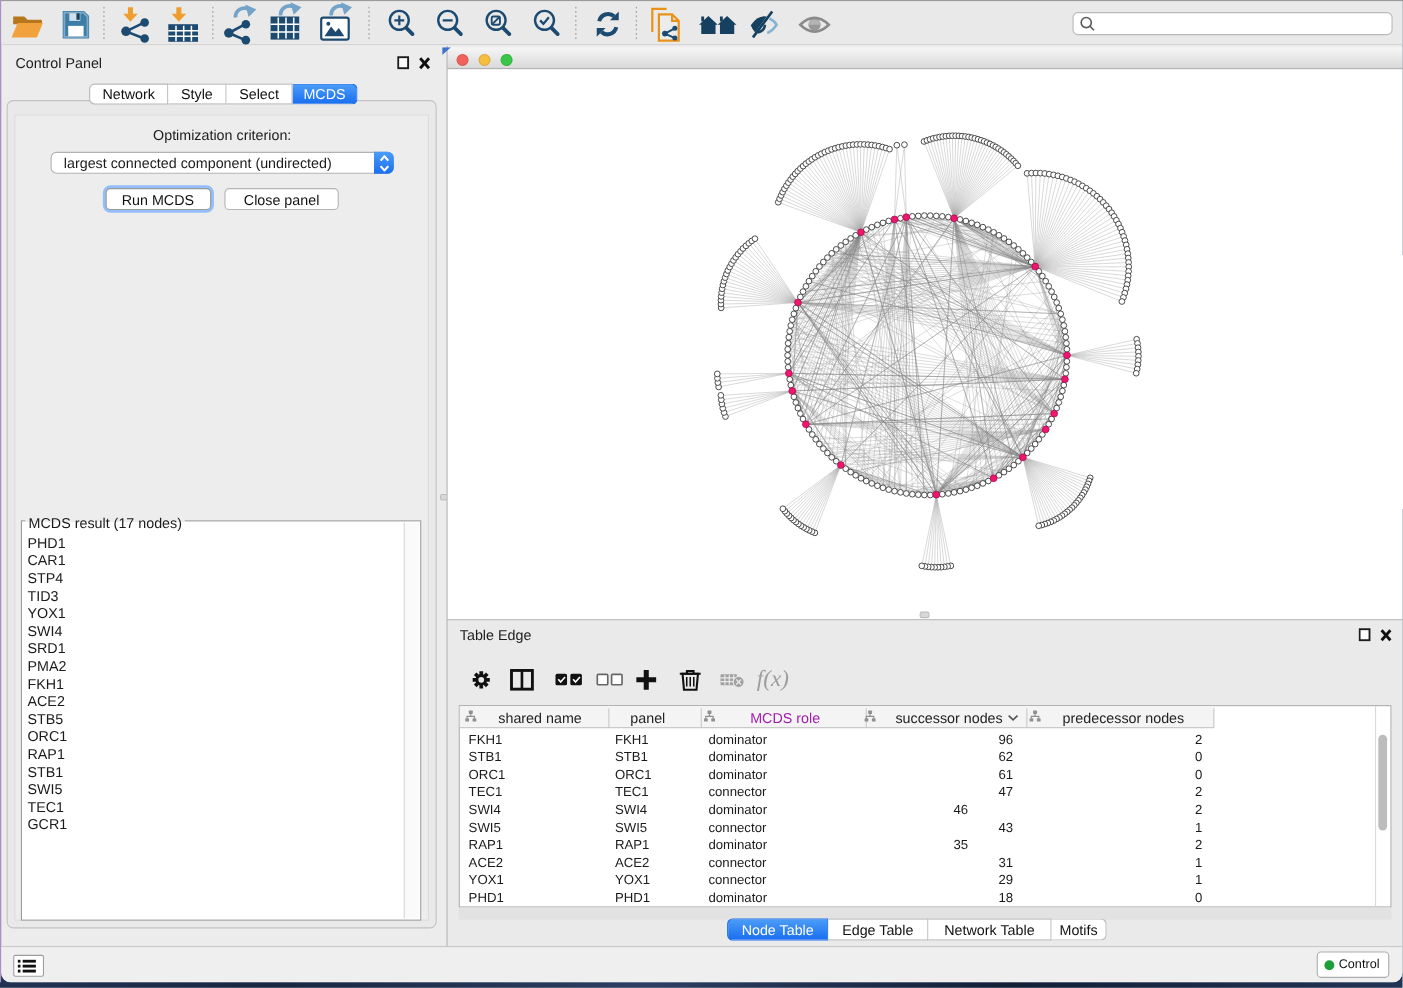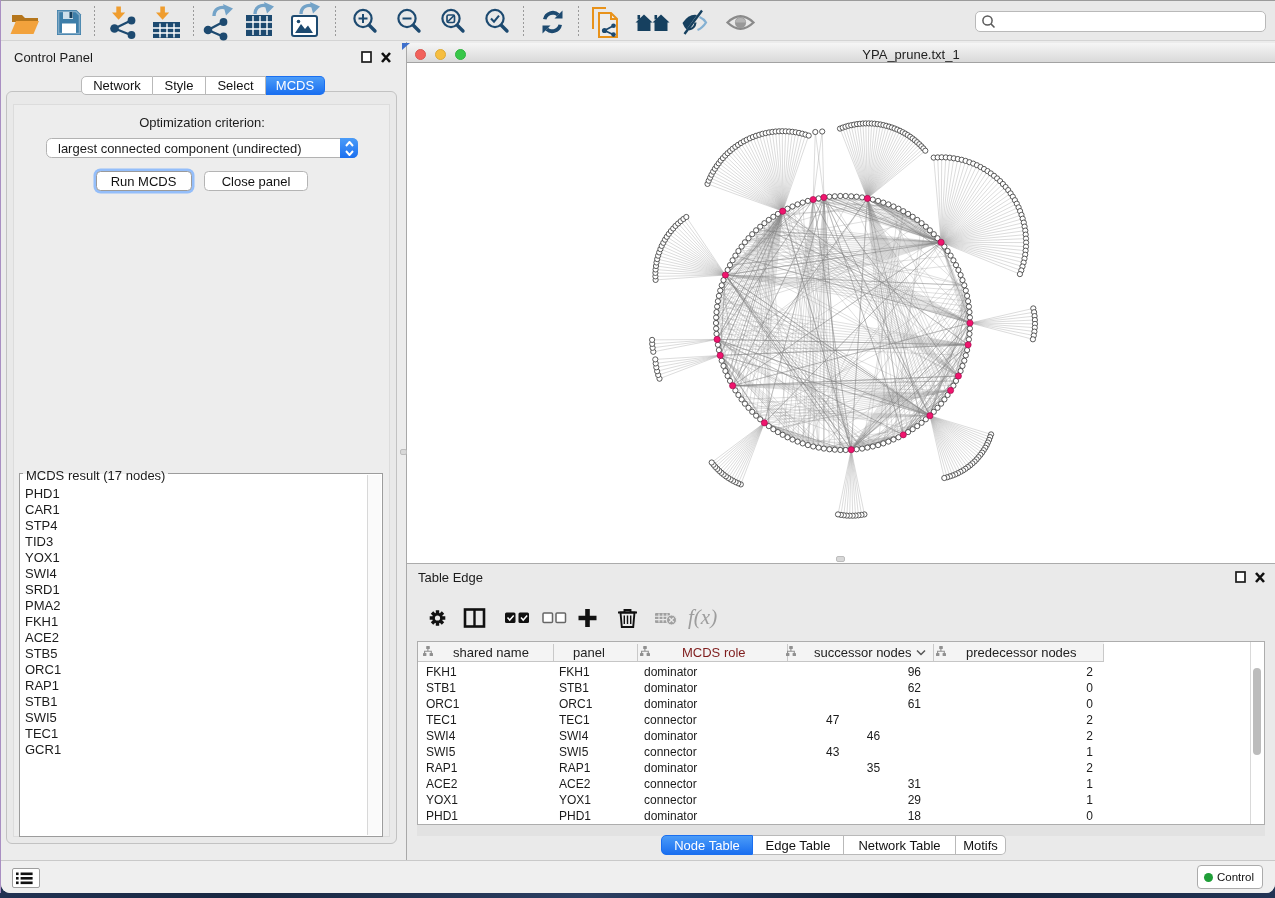--- a/index.html
+++ b/index.html
@@ -155,21 +155,20 @@
 <div class="ab" style="left:405px;top:41px;width:1px;height:818px;background:#a8a8a8"></div>
 <div class="ab" style="left:399px;top:447.5px;width:7px;height:6.5px;background:#d8d8d8;border:1px solid #bdbdbd;border-radius:2px"></div>
 
 <div class="ab" style="left:406px;top:42px;width:868px;height:20px;background:linear-gradient(#f6f6f6,#d9d9d9);border-bottom:1px solid #a3a3a3"></div>
 <svg class="ab" style="left:401px;top:42px" width="8" height="7" viewBox="0 0 8 7">
       <path d="M0 0H8L0 7z" fill="#3e70cc"></path>
     </svg>
 <div class="ab" style="left:414px;top:47.5px;width:11px;height:11px;border-radius:50%;background:#f2615b;border:.5px solid #d95850"></div>
 <div class="ab" style="left:434px;top:47.5px;width:11px;height:11px;border-radius:50%;background:#f6be40;border:.5px solid #dcaa39"></div>
 <div class="ab" style="left:454px;top:47.5px;width:11px;height:11px;border-radius:50%;background:#38c749;border:.5px solid #31b341"></div>
-<div class="ab f13" style="left:700px;top:45.5px;width:420px;text-align:center;color:#222">YPA_prune.txt_1</div>
 <div class="ab" style="left:406px;top:62px;width:868px;height:500px;background:#fff"></div>
 <svg style="position:absolute;left:406px;top:62px" width="869" height="500" viewBox="0 0 869 500">
 <path d="M375.7 148.2L316.5 302.9M375.7 148.2L314.7 297.7M375.7 148.2L313.2 292.4M375.7 148.2L311.9 287.1M375.7 148.2L310.9 281.8M375.7 148.2L310.1 276.4M375.7 148.2L309.5 270.9M375.7 148.2L309.1 265.5M375.7 148.2L309.0 260.0M375.7 148.2L309.1 254.5M375.7 148.2L309.5 249.1M375.7 148.2L310.1 243.6M375.7 148.2L310.9 238.2M375.7 148.2L311.9 232.9M375.7 148.2L313.2 227.6M375.7 148.2L345.2 348.8M375.7 148.2L341.5 344.8M375.7 148.2L337.9 340.7M375.7 148.2L334.6 336.4M375.7 148.2L331.4 332.0M375.7 148.2L328.4 327.4M375.7 148.2L325.6 322.7M375.7 148.2L323.0 317.9M375.7 148.2L320.6 313.0M375.7 148.2L318.4 308.0M375.7 148.2L353.2 356.3M375.7 148.2L349.1 352.7M406.2 136.5L406.2 383.5M406.2 136.5L400.9 382.1M406.2 136.5L395.7 380.4M406.2 136.5L390.6 378.6M406.2 136.5L385.5 376.5M406.2 136.5L380.5 374.3M406.2 136.5L375.7 371.8M406.2 136.5L370.9 369.1M406.2 136.5L375.7 148.2M406.2 136.5L380.5 145.7M416.9 134.4L433.3 387.0M416.9 134.4L427.8 386.7M416.9 134.4L422.4 386.3M416.9 134.4L416.9 385.6M416.9 134.4L411.6 384.6M416.9 134.4L406.2 383.5M416.9 134.4L400.9 382.1M416.9 134.4L395.7 380.4M416.9 134.4L505.7 153.8M460.4 135.4L505.7 153.8M460.4 135.4L510.2 156.9M460.4 135.4L514.6 160.2M460.4 135.4L518.8 163.7M460.4 135.4L522.9 167.3M460.4 135.4L526.8 171.2M460.4 135.4L530.5 175.2M460.4 135.4L534.1 179.3M460.4 135.4L537.4 183.6M460.4 135.4L540.6 188.0M460.4 135.4L543.6 192.6M460.4 135.4L549.0 317.9M460.4 135.4L546.4 322.7M460.4 135.4L543.6 327.4M460.4 135.4L540.6 332.0M460.4 135.4L537.4 336.4M460.4 135.4L534.1 340.7M460.4 135.4L530.5 344.8M460.4 135.4L526.8 348.8M460.4 135.4L522.9 352.7M460.4 135.4L518.8 356.3M460.4 135.4L514.6 359.8M460.4 135.4L510.2 363.1M460.4 135.4L505.7 366.2M460.4 135.4L501.1 369.1M460.4 135.4L496.3 371.8M460.4 135.4L491.5 374.3M460.4 135.4L486.5 376.5M460.4 135.4L481.4 378.6M534.1 179.3L331.4 188.0M534.1 179.3L334.6 183.6M534.1 179.3L337.9 179.3M534.1 179.3L341.5 175.2M534.1 179.3L345.2 171.2M534.1 179.3L349.1 167.3M534.1 179.3L353.2 163.7M534.1 179.3L357.4 160.2M534.1 179.3L505.7 153.8M534.1 179.3L510.2 156.9M534.1 179.3L514.6 160.2M534.1 179.3L400.9 137.9M534.1 179.3L406.2 136.5M534.1 179.3L411.6 135.4M534.1 179.3L416.9 134.4M534.1 179.3L422.4 133.7M534.1 179.3L427.8 133.3M534.1 179.3L433.3 133.0M534.1 179.3L438.7 133.0M534.1 179.3L444.2 133.3M534.1 179.3L449.6 133.7M534.1 179.3L562.5 249.1M534.1 179.3L562.9 254.5M534.1 179.3L563.0 260.0M534.1 179.3L562.9 265.5M534.1 179.3L562.5 270.9M534.1 179.3L561.9 276.4M534.1 179.3L309.5 249.1M534.1 179.3L310.1 243.6M534.1 179.3L310.9 238.2M534.1 179.3L311.9 232.9M534.1 179.3L313.2 227.6M534.1 179.3L314.7 222.3M534.1 179.3L316.5 217.1M534.1 179.3L318.4 212.0M534.1 179.3L320.6 207.0M534.1 179.3L323.0 202.1M534.1 179.3L325.6 197.3M534.1 179.3L328.4 192.6M534.1 179.3L390.6 378.6M563.0 260.0L328.4 192.6M563.0 260.0L331.4 188.0M563.0 260.0L334.6 183.6M563.0 260.0L337.9 179.3M563.0 260.0L341.5 175.2M563.0 260.0L345.2 171.2M563.0 260.0L349.1 167.3M563.0 260.0L353.2 163.7M563.0 260.0L357.4 160.2M563.0 260.0L361.8 156.9M563.0 260.0L366.3 153.8M563.0 260.0L370.9 150.9M561.1 281.8L313.2 292.4M561.1 281.8L311.9 287.1M561.1 281.8L310.9 281.8M561.1 281.8L310.1 276.4M561.1 281.8L309.5 270.9M561.1 281.8L309.1 265.5M561.1 281.8L309.0 260.0M561.1 281.8L309.1 254.5M561.1 281.8L309.5 249.1M561.1 281.8L310.1 243.6M561.1 281.8L310.9 238.2M551.4 313.0L345.2 171.2M551.4 313.0L349.1 167.3M551.4 313.0L353.2 163.7M551.4 313.0L357.4 160.2M551.4 313.0L361.8 156.9M551.4 313.0L366.3 153.8M551.4 313.0L370.9 150.9M551.4 313.0L375.7 148.2M551.4 313.0L380.5 145.7M551.4 313.0L325.6 197.3M551.4 313.0L328.4 192.6M543.6 327.4L366.3 366.2M543.6 327.4L361.8 363.1M543.6 327.4L357.4 359.8M543.6 327.4L353.2 356.3M543.6 327.4L349.1 352.7M543.6 327.4L345.2 348.8M543.6 327.4L341.5 344.8M543.6 327.4L337.9 340.7M543.6 327.4L334.6 336.4M543.6 327.4L422.4 133.7M522.9 352.7L310.9 281.8M522.9 352.7L310.1 276.4M522.9 352.7L309.5 270.9M522.9 352.7L309.1 265.5M522.9 352.7L309.0 260.0M522.9 352.7L309.1 254.5M522.9 352.7L309.5 249.1M522.9 352.7L310.1 243.6M522.9 352.7L310.9 238.2M522.9 352.7L311.9 232.9M522.9 352.7L313.2 227.6M522.9 352.7L314.7 222.3M522.9 352.7L316.5 217.1M522.9 352.7L318.4 212.0M522.9 352.7L320.6 207.0M522.9 352.7L558.8 227.6M522.9 352.7L560.1 232.9M522.9 352.7L561.1 238.2M522.9 352.7L561.9 243.6M522.9 352.7L357.4 359.8M522.9 352.7L353.2 356.3M522.9 352.7L349.1 352.7M522.9 352.7L345.2 348.8M522.9 352.7L341.5 344.8M496.3 371.8L471.1 382.1M496.3 371.8L465.8 383.5M496.3 371.8L460.4 384.6M496.3 371.8L455.1 385.6M496.3 371.8L449.6 386.3M496.3 371.8L444.2 386.7M496.3 371.8L438.7 387.0M496.3 371.8L433.3 387.0M496.3 371.8L427.8 386.7M496.3 371.8L422.4 386.3M496.3 371.8L416.9 385.6M496.3 371.8L411.6 384.6M444.2 386.7L553.6 212.0M444.2 386.7L555.5 217.1M444.2 386.7L557.3 222.3M444.2 386.7L558.8 227.6M444.2 386.7L560.1 232.9M444.2 386.7L561.1 238.2M444.2 386.7L561.9 243.6M444.2 386.7L562.5 249.1M444.2 386.7L562.9 254.5M444.2 386.7L370.9 150.9M444.2 386.7L375.7 148.2M444.2 386.7L380.5 145.7M444.2 386.7L385.5 143.5M444.2 386.7L390.6 141.4M444.2 386.7L563.0 260.0M444.2 386.7L562.9 265.5M444.2 386.7L562.5 270.9M444.2 386.7L561.9 276.4M444.2 386.7L561.1 281.8M444.2 386.7L560.1 287.1M357.4 359.8L416.9 385.6M357.4 359.8L411.6 384.6M357.4 359.8L406.2 383.5M357.4 359.8L400.9 382.1M357.4 359.8L395.7 380.4M357.4 359.8L390.6 378.6M357.4 359.8L385.5 376.5M357.4 359.8L380.5 374.3M357.4 359.8L438.7 387.0M357.4 359.8L433.3 387.0M357.4 359.8L427.8 386.7M357.4 359.8L422.4 386.3M325.6 322.7L551.4 313.0M325.6 322.7L549.0 317.9M325.6 322.7L546.4 322.7M325.6 322.7L543.6 327.4M325.6 322.7L540.6 332.0M325.6 322.7L537.4 336.4M325.6 322.7L314.7 297.7M313.2 292.4L422.4 386.3M313.2 292.4L416.9 385.6M313.2 292.4L411.6 384.6M313.2 292.4L406.2 383.5M313.2 292.4L400.9 382.1M313.2 292.4L395.7 380.4M313.2 292.4L390.6 378.6M310.1 276.4L471.1 382.1M310.1 276.4L465.8 383.5M310.1 276.4L460.4 384.6M310.1 276.4L455.1 385.6M310.1 276.4L309.5 249.1M310.1 276.4L310.1 243.6M310.1 276.4L310.9 238.2M318.4 212.0L455.1 385.6M318.4 212.0L449.6 386.3M318.4 212.0L444.2 386.7M318.4 212.0L438.7 387.0M318.4 212.0L557.3 222.3M318.4 212.0L558.8 227.6M318.4 212.0L560.1 232.9M318.4 212.0L561.1 238.2M318.4 212.0L561.9 243.6M318.4 212.0L562.5 249.1M318.4 212.0L562.9 254.5M318.4 212.0L375.7 148.2M318.4 212.0L380.5 145.7M318.4 212.0L385.5 143.5M318.4 212.0L390.6 141.4M318.4 212.0L395.7 139.6M318.4 212.0L400.9 137.9M318.4 212.0L406.2 136.5M375.7 148.2L561.1 281.8M375.7 148.2L444.2 386.7M375.7 148.2L313.2 292.4M375.7 148.2L310.1 276.4M406.2 136.5L534.1 179.3M406.2 136.5L522.9 352.7M406.2 136.5L444.2 386.7M406.2 136.5L310.1 276.4M416.9 134.4L534.1 179.3M416.9 134.4L551.4 313.0M416.9 134.4L522.9 352.7M416.9 134.4L496.3 371.8M416.9 134.4L357.4 359.8M416.9 134.4L325.6 322.7M460.4 135.4L534.1 179.3M460.4 135.4L444.2 386.7M460.4 135.4L325.6 322.7M534.1 179.3L357.4 359.8M534.1 179.3L325.6 322.7M534.1 179.3L318.4 212.0M563.0 260.0L543.6 327.4M563.0 260.0L496.3 371.8M563.0 260.0L444.2 386.7M563.0 260.0L325.6 322.7M561.1 281.8L543.6 327.4M561.1 281.8L496.3 371.8M561.1 281.8L444.2 386.7M561.1 281.8L313.2 292.4M561.1 281.8L310.1 276.4M551.4 313.0L496.3 371.8M551.4 313.0L325.6 322.7M543.6 327.4L496.3 371.8M522.9 352.7L313.2 292.4M522.9 352.7L310.1 276.4M522.9 352.7L318.4 212.0M496.3 371.8L444.2 386.7M496.3 371.8L310.1 276.4M444.2 386.7L318.4 212.0M357.4 359.8L325.6 322.7M357.4 359.8L313.2 292.4M325.6 322.7L310.1 276.4M313.2 292.4L318.4 212.0M328.4 327.4L313.2 292.4M505.7 153.8L534.1 179.3M334.6 183.6L411.6 135.4M314.7 222.3L331.4 188.0M560.1 287.1L496.3 371.8M491.5 145.7L534.1 179.3M471.1 382.1L385.5 376.5M309.1 254.5L357.4 160.2M325.6 322.7L309.1 265.5M555.5 302.9L518.8 356.3M558.8 292.4L471.1 382.1M331.4 332.0L313.2 292.4M395.7 139.6L486.5 143.5M313.2 227.6L341.5 175.2M486.5 143.5L551.4 207.0M309.1 265.5L314.7 222.3M486.5 143.5L534.1 179.3M325.6 322.7L309.1 265.5M353.2 356.3L328.4 327.4M438.7 133.0L510.2 156.9M562.9 265.5L514.6 359.8M537.4 336.4L444.2 386.7M411.6 135.4L471.1 137.9M549.0 317.9L526.8 348.8M558.8 227.6L534.1 340.7M562.5 249.1L537.4 336.4M501.1 369.1L460.4 384.6M328.4 327.4L316.5 217.1M505.7 366.2L395.7 380.4M543.6 327.4L491.5 374.3M546.4 322.7L455.1 385.6M390.6 141.4L427.8 133.3M546.4 322.7L491.5 374.3M406.2 136.5L510.2 156.9M311.9 232.9L325.6 197.3M553.6 308.0L514.6 359.8M390.6 378.6L313.2 292.4M400.9 137.9L465.8 136.5M551.4 207.0L561.9 276.4M514.6 359.8L433.3 387.0M486.5 376.5L444.2 386.7M555.5 217.1L561.9 276.4M522.9 352.7L465.8 383.5M561.1 281.8L501.1 369.1M555.5 217.1L553.6 308.0M510.2 156.9L561.9 243.6M366.3 153.8L481.4 141.4M455.1 385.6L422.4 386.3M311.9 232.9L375.7 148.2M337.9 340.7L314.7 222.3M476.3 380.4L422.4 386.3M313.2 227.6L385.5 143.5M510.2 363.1L438.7 387.0M400.9 137.9L486.5 143.5M455.1 385.6L400.9 382.1M553.6 212.0L562.9 254.5M491.5 145.7L543.6 192.6M514.6 359.8L416.9 385.6M323.0 317.9L310.1 243.6M537.4 336.4L438.7 387.0M320.6 313.0L310.1 276.4M361.8 363.1L314.7 297.7M361.8 156.9L406.2 136.5M526.8 348.8L433.3 387.0M314.7 222.3L375.7 148.2M561.1 238.2L562.5 270.9M309.0 260.0L320.6 207.0M557.3 297.7L486.5 376.5M438.7 387.0L406.2 383.5M546.4 322.7L465.8 383.5M311.9 287.1L310.9 238.2M370.9 150.9L491.5 145.7M455.1 385.6L370.9 369.1M534.1 340.7L465.8 383.5M400.9 382.1L353.2 356.3M313.2 292.4L501.1 150.9M318.4 212.0L510.2 156.9M555.5 302.9L438.7 387.0M555.5 217.1L361.8 363.1M557.3 297.7L460.4 384.6M465.8 383.5L334.6 336.4M455.1 385.6L313.2 227.6M444.2 133.3L560.1 287.1M561.1 281.8L406.2 383.5M549.0 202.1L416.9 385.6M460.4 384.6L313.2 227.6M361.8 363.1L366.3 153.8M345.2 171.2L465.8 136.5M411.6 384.6L395.7 139.6M411.6 384.6L309.5 270.9M311.9 287.1L514.6 160.2M400.9 382.1L422.4 133.7M438.7 387.0L334.6 183.6M444.2 133.3L534.1 340.7M471.1 382.1L309.5 249.1M316.5 217.1L543.6 192.6M334.6 336.4L444.2 133.3M444.2 133.3L562.9 254.5M455.1 134.4L558.8 227.6M411.6 384.6L380.5 145.7M496.3 148.2L471.1 382.1M563.0 260.0L471.1 382.1M460.4 384.6L318.4 212.0M543.6 327.4L366.3 366.2M563.0 260.0L491.5 374.3M328.4 327.4L460.4 135.4M341.5 175.2L557.3 222.3M481.4 141.4L553.6 308.0M361.8 363.1L349.1 167.3M361.8 363.1L357.4 160.2M561.9 243.6L349.1 352.7M345.2 171.2L534.1 179.3M353.2 163.7L557.3 222.3M320.6 313.0L530.5 175.2M537.4 336.4L311.9 232.9M518.8 163.7L476.3 380.4M337.9 179.3L501.1 150.9M438.7 387.0L309.5 249.1M514.6 160.2L486.5 376.5M553.6 308.0L422.4 386.3M400.9 382.1L349.1 167.3M496.3 371.8L313.2 292.4M361.8 363.1L361.8 156.9M501.1 150.9L400.9 382.1M491.5 145.7L460.4 384.6M505.7 366.2L331.4 332.0M366.3 153.8L526.8 348.8M562.5 270.9L460.4 384.6M537.4 183.6L380.5 374.3M380.5 374.3L361.8 156.9M560.1 287.1L370.9 369.1M558.8 292.4L310.9 281.8M313.2 227.6L549.0 202.1M375.7 148.2L555.5 302.9M496.3 148.2L455.1 385.6" fill="none" stroke="#979797" stroke-width=".55" stroke-opacity=".55"></path>
 <path d="M375.7 148.2L309.0 260.0M375.7 148.2L311.9 232.9M375.7 148.2L323.0 317.9M375.7 148.2L320.6 313.0M406.2 136.5L375.7 148.2M416.9 134.4L433.3 387.0M416.9 134.4L416.9 385.6M460.4 135.4L510.2 156.9M460.4 135.4L518.8 163.7M460.4 135.4L530.5 175.2M460.4 135.4L543.6 192.6M460.4 135.4L514.6 359.8M460.4 135.4L496.3 371.8M534.1 179.3L349.1 167.3M534.1 179.3L510.2 156.9M534.1 179.3L422.4 133.7M534.1 179.3L433.3 133.0M534.1 179.3L563.0 260.0M534.1 179.3L323.0 202.1M563.0 260.0L328.4 192.6M563.0 260.0L353.2 163.7M522.9 352.7L316.5 217.1M522.9 352.7L561.9 243.6M496.3 371.8L460.4 384.6M496.3 371.8L449.6 386.3M444.2 386.7L561.9 243.6M357.4 359.8L395.7 380.4M357.4 359.8L438.7 387.0M325.6 322.7L549.0 317.9M318.4 212.0L455.1 385.6M318.4 212.0L438.7 387.0M318.4 212.0L557.3 222.3M318.4 212.0L400.9 137.9M375.7 148.2L561.1 281.8M375.7 148.2L444.2 386.7M375.7 148.2L313.2 292.4M375.7 148.2L310.1 276.4M406.2 136.5L534.1 179.3M406.2 136.5L522.9 352.7M406.2 136.5L444.2 386.7M406.2 136.5L310.1 276.4M416.9 134.4L534.1 179.3M416.9 134.4L551.4 313.0M416.9 134.4L522.9 352.7M416.9 134.4L496.3 371.8M416.9 134.4L357.4 359.8M416.9 134.4L325.6 322.7M460.4 135.4L534.1 179.3M460.4 135.4L444.2 386.7M460.4 135.4L325.6 322.7M534.1 179.3L357.4 359.8M534.1 179.3L325.6 322.7M534.1 179.3L318.4 212.0M563.0 260.0L543.6 327.4M563.0 260.0L496.3 371.8M563.0 260.0L444.2 386.7M563.0 260.0L325.6 322.7M561.1 281.8L543.6 327.4M561.1 281.8L496.3 371.8M561.1 281.8L444.2 386.7M561.1 281.8L313.2 292.4M561.1 281.8L310.1 276.4M551.4 313.0L496.3 371.8M551.4 313.0L325.6 322.7M543.6 327.4L496.3 371.8M522.9 352.7L313.2 292.4M522.9 352.7L310.1 276.4M522.9 352.7L318.4 212.0M496.3 371.8L444.2 386.7M496.3 371.8L310.1 276.4M444.2 386.7L318.4 212.0M357.4 359.8L325.6 322.7M357.4 359.8L313.2 292.4M325.6 322.7L310.1 276.4M313.2 292.4L318.4 212.0" fill="none" stroke="#7d7d7d" stroke-width=".75" stroke-opacity=".5"></path>
 <path d="M375.7 148.2L300.5 120.9M375.7 148.2L301.7 117.7M375.7 148.2L303.1 114.7M375.7 148.2L304.5 111.7M375.7 148.2L306.1 108.7M375.7 148.2L307.9 105.8M375.7 148.2L309.7 103.0M375.7 148.2L311.7 100.3M375.7 148.2L313.7 97.6M375.7 148.2L315.9 95.1M375.7 148.2L318.2 92.6M375.7 148.2L320.6 90.2M375.7 148.2L323.1 88.0M375.7 148.2L325.6 85.8M375.7 148.2L328.3 83.8M375.7 148.2L331.0 81.9M375.7 148.2L333.9 80.0M375.7 148.2L336.8 78.3M375.7 148.2L339.7 76.8M375.7 148.2L342.8 75.3M375.7 148.2L345.9 74.0M375.7 148.2L349.0 72.8M375.7 148.2L352.2 71.8M375.7 148.2L355.4 70.8M375.7 148.2L358.7 70.1M375.7 148.2L362.0 69.4M375.7 148.2L365.3 68.9M375.7 148.2L368.6 68.5M375.7 148.2L372.0 68.3M375.7 148.2L375.3 68.2M375.7 148.2L378.7 68.3M375.7 148.2L382.1 68.5M375.7 148.2L385.4 68.8M375.7 148.2L388.7 69.3M375.7 148.2L392.0 69.9M375.7 148.2L395.3 70.7M375.7 148.2L398.5 71.6M375.7 148.2L401.7 72.6M416.9 134.4L408.3 69.0M416.9 134.4L415.2 68.5M406.2 136.5L408.3 69.0M406.2 136.5L415.2 68.5M460.4 135.4L433.0 65.6M460.4 135.4L435.7 64.6M460.4 135.4L438.5 63.7M460.4 135.4L441.3 62.8M460.4 135.4L444.2 62.2M460.4 135.4L447.1 61.6M460.4 135.4L450.0 61.1M460.4 135.4L452.9 60.8M460.4 135.4L455.9 60.5M460.4 135.4L458.8 60.4M460.4 135.4L461.8 60.4M460.4 135.4L464.7 60.5M460.4 135.4L467.6 60.7M460.4 135.4L470.6 61.1M460.4 135.4L473.5 61.5M460.4 135.4L476.4 62.1M460.4 135.4L479.2 62.8M460.4 135.4L482.1 63.6M460.4 135.4L484.9 64.5M460.4 135.4L487.6 65.5M460.4 135.4L490.3 66.6M460.4 135.4L493.0 67.8M460.4 135.4L495.7 69.2M460.4 135.4L498.2 70.6M460.4 135.4L500.7 72.1M460.4 135.4L503.2 73.8M460.4 135.4L505.6 75.5M460.4 135.4L507.9 77.3M460.4 135.4L510.1 79.2M460.4 135.4L512.3 81.2M460.4 135.4L514.4 83.3M460.4 135.4L516.4 85.4M460.4 135.4L518.3 87.7M534.1 179.3L526.7 94.6M534.1 179.3L530.7 94.4M534.1 179.3L534.7 94.3M534.1 179.3L538.8 94.4M534.1 179.3L542.8 94.7M534.1 179.3L546.8 95.3M534.1 179.3L550.8 96.0M534.1 179.3L554.7 96.8M534.1 179.3L558.6 97.9M534.1 179.3L562.4 99.2M534.1 179.3L566.2 100.6M534.1 179.3L569.9 102.2M534.1 179.3L573.5 104.0M534.1 179.3L577.0 106.0M534.1 179.3L580.5 108.1M534.1 179.3L583.8 110.4M534.1 179.3L587.0 112.8M534.1 179.3L590.1 115.4M534.1 179.3L593.1 118.1M534.1 179.3L595.9 121.0M534.1 179.3L598.6 124.0M534.1 179.3L601.2 127.1M534.1 179.3L603.6 130.4M534.1 179.3L605.8 133.7M534.1 179.3L607.9 137.2M534.1 179.3L609.8 140.7M534.1 179.3L611.6 144.4M534.1 179.3L613.1 148.1M534.1 179.3L614.5 151.9M534.1 179.3L615.7 155.7M534.1 179.3L616.8 159.6M534.1 179.3L617.6 163.6M534.1 179.3L618.3 167.6M534.1 179.3L618.7 171.6M534.1 179.3L619.0 175.6M534.1 179.3L619.1 179.6M534.1 179.3L619.0 183.7M534.1 179.3L618.6 187.7M534.1 179.3L618.2 191.7M534.1 179.3L617.5 195.7M534.1 179.3L616.6 199.6M534.1 179.3L615.5 203.5M534.1 179.3L614.3 207.4M534.1 179.3L612.9 211.1M563.0 260.0L626.3 245.4M563.0 260.0L627.1 249.2M563.0 260.0L627.6 253.1M563.0 260.0L627.9 257.0M563.0 260.0L628.0 260.9M563.0 260.0L627.8 264.7M563.0 260.0L627.4 268.6M563.0 260.0L626.8 272.5M563.0 260.0L625.9 276.3M522.9 352.7L584.1 371.4M522.9 352.7L583.1 374.1M522.9 352.7L582.1 376.9M522.9 352.7L580.9 379.5M522.9 352.7L579.7 382.1M522.9 352.7L578.3 384.7M522.9 352.7L576.7 387.2M522.9 352.7L575.1 389.6M522.9 352.7L573.4 391.9M522.9 352.7L571.5 394.2M522.9 352.7L569.6 396.4M522.9 352.7L567.6 398.5M522.9 352.7L565.4 400.4M522.9 352.7L563.2 402.3M522.9 352.7L560.9 404.1M522.9 352.7L558.5 405.8M522.9 352.7L556.1 407.4M522.9 352.7L553.5 408.8M522.9 352.7L551.0 410.2M522.9 352.7L548.3 411.4M522.9 352.7L545.6 412.5M522.9 352.7L542.9 413.4M522.9 352.7L540.1 414.3M522.9 352.7L537.3 415.0M444.2 386.7L457.4 451.4M444.2 386.7L454.5 451.9M444.2 386.7L451.5 452.3M444.2 386.7L448.6 452.6M444.2 386.7L445.7 452.7M444.2 386.7L442.7 452.7M444.2 386.7L439.8 452.6M444.2 386.7L436.8 452.3M444.2 386.7L433.9 451.9M444.2 386.7L431.0 451.4M357.4 359.8L333.8 421.4M357.4 359.8L331.2 420.3M357.4 359.8L328.6 419.1M357.4 359.8L326.1 417.8M357.4 359.8L323.6 416.4M357.4 359.8L321.2 414.9M357.4 359.8L318.9 413.3M357.4 359.8L316.6 411.6M357.4 359.8L314.4 409.8M357.4 359.8L312.3 407.9M357.4 359.8L310.3 405.9M357.4 359.8L308.3 403.9M357.4 359.8L306.5 401.7M357.4 359.8L304.7 399.5M313.2 292.4L252.5 315.7M313.2 292.4L251.2 312.0M313.2 292.4L250.1 308.2M313.2 292.4L249.3 304.3M313.2 292.4L248.7 300.4M313.2 292.4L248.3 296.4M310.1 276.4L246.3 288.8M310.1 276.4L245.6 284.8M310.1 276.4L245.2 280.9M310.1 276.4L245.1 276.9M318.4 212.0L248.6 216.9M318.4 212.0L248.4 213.4M318.4 212.0L248.4 209.9M318.4 212.0L248.6 206.5M318.4 212.0L249.0 203.0M318.4 212.0L249.5 199.5M318.4 212.0L250.2 196.1M318.4 212.0L251.1 192.7M318.4 212.0L252.2 189.4M318.4 212.0L253.4 186.1M318.4 212.0L254.7 182.9M318.4 212.0L256.3 179.8M318.4 212.0L258.0 176.7M318.4 212.0L259.8 173.8M318.4 212.0L261.8 170.9M318.4 212.0L263.9 168.1M318.4 212.0L266.2 165.5M318.4 212.0L268.5 162.9M318.4 212.0L271.1 160.5M318.4 212.0L273.7 158.2M318.4 212.0L276.4 156.0M318.4 212.0L279.3 154.0" fill="none" stroke="#a9a9a9" stroke-width=".55" stroke-opacity=".75"></path>
 <g fill="#fff" stroke="#3f3f3f" stroke-width=".85">
         <circle cx="562.9" cy="265.5" r="2.6"></circle>
         <circle cx="562.5" cy="270.9" r="2.6"></circle>
         <circle cx="561.9" cy="276.4" r="2.6"></circle>
         <circle cx="560.1" cy="287.1" r="2.6"></circle>
@@ -603,21 +602,21 @@
           <rect x="3.2" y="4" width="3.6" height="3" rx=".6"></rect>
           <rect x="0" y="11" width="3.4" height="3" rx=".6"></rect>
           <rect x="6.6" y="11" width="3.4" height="3" rx=".6"></rect>
           <path d="M4.9 7v2.2M1.6 11V9.2h6.7V11" fill="none" stroke="#909090" stroke-width="1.1"></path>
         </g>
  </g>
  <path d="M500 8.5l4 4 4-4" fill="none" stroke="#555" stroke-width="1.5"></path>
 </svg>
 <div class="ab f13" style="left:452px;top:644px;color:#222">shared name</div>
 <div class="ab f13" style="left:572px;top:644px;color:#222">panel</div>
-<div class="ab f13" style="left:681px;top:644px;color:#7f1d1d">MCDS role</div>
+<div class="ab f13" style="left:681px;top:644px;color:#a21caf">MCDS role</div>
 <div class="ab f13" style="left:813px;top:644px;color:#222">successor nodes</div>
 <div class="ab f13" style="left:965px;top:644px;color:#222">predecessor nodes</div>
 <div class="ab f12" style="left:425px;top:663.5px;width:700px;height:16px;line-height:15px">
       <span class="ab" style="left:0">FKH1</span>
       <span class="ab" style="left:133px">FKH1</span>
       <span class="ab" style="left:218px">dominator</span>
       <span class="ab" style="left:400px;width:95px;text-align:right">96</span>
       <span class="ab" style="left:500px;width:167px;text-align:right">2</span>
     </div>
 <div class="ab f12" style="left:425px;top:679.5px;width:700px;height:16px;line-height:15px">
@@ -631,35 +630,35 @@
       <span class="ab" style="left:0">ORC1</span>
       <span class="ab" style="left:133px">ORC1</span>
       <span class="ab" style="left:218px">dominator</span>
       <span class="ab" style="left:400px;width:95px;text-align:right">61</span>
       <span class="ab" style="left:500px;width:167px;text-align:right">0</span>
     </div>
 <div class="ab f12" style="left:425px;top:711.5px;width:700px;height:16px;line-height:15px">
       <span class="ab" style="left:0">TEC1</span>
       <span class="ab" style="left:133px">TEC1</span>
       <span class="ab" style="left:218px">connector</span>
-      <span class="ab" style="left:400px;width:95px;">47</span>
+      <span class="ab" style="left:400px;width:95px;text-align:right">47</span>
       <span class="ab" style="left:500px;width:167px;text-align:right">2</span>
     </div>
 <div class="ab f12" style="left:425px;top:727.5px;width:700px;height:16px;line-height:15px">
       <span class="ab" style="left:0">SWI4</span>
       <span class="ab" style="left:133px">SWI4</span>
       <span class="ab" style="left:218px">dominator</span>
       <span class="ab" style="left:400px;width:95px;text-align:center">46</span>
       <span class="ab" style="left:500px;width:167px;text-align:right">2</span>
     </div>
 <div class="ab f12" style="left:425px;top:743.5px;width:700px;height:16px;line-height:15px">
       <span class="ab" style="left:0">SWI5</span>
       <span class="ab" style="left:133px">SWI5</span>
       <span class="ab" style="left:218px">connector</span>
-      <span class="ab" style="left:400px;width:95px;">43</span>
+      <span class="ab" style="left:400px;width:95px;text-align:right">43</span>
       <span class="ab" style="left:500px;width:167px;text-align:right">1</span>
     </div>
 <div class="ab f12" style="left:425px;top:759.5px;width:700px;height:16px;line-height:15px">
       <span class="ab" style="left:0">RAP1</span>
       <span class="ab" style="left:133px">RAP1</span>
       <span class="ab" style="left:218px">dominator</span>
       <span class="ab" style="left:400px;width:95px;text-align:center">35</span>
       <span class="ab" style="left:500px;width:167px;text-align:right">2</span>
     </div>
 <div class="ab f12" style="left:425px;top:775.5px;width:700px;height:16px;line-height:15px">

